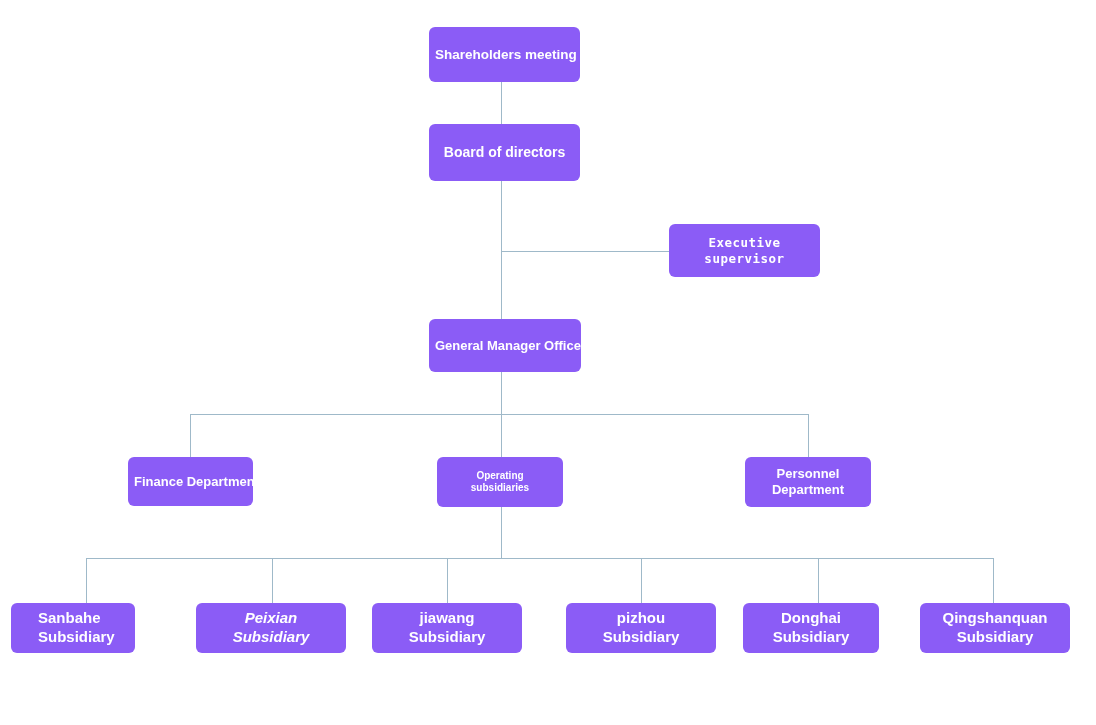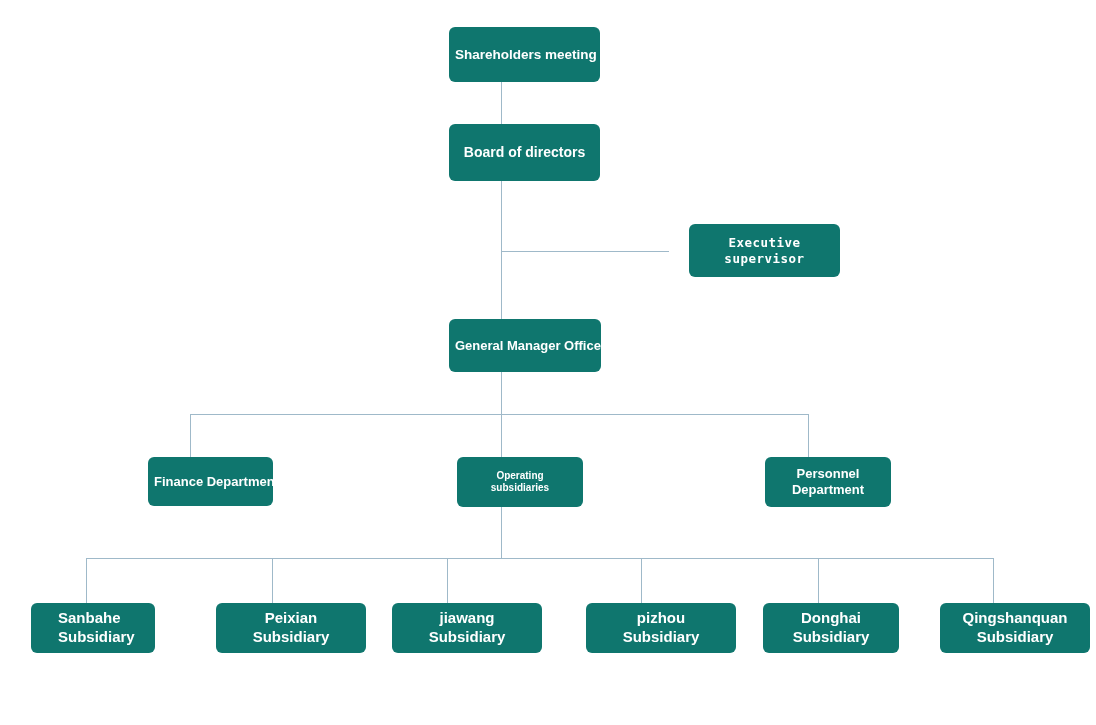--- a/index.html
+++ b/index.html
@@ -20,31 +20,30 @@
   .line {
     position: absolute;
     background: #9fb9c9;
   }
   .line.v { width: 1px; }
   .line.h { height: 1px; }
 
   
   .node {
     position: absolute;
-    background: #0f766e;
+    background: #8b5cf6;
     border-radius: 6px;
     box-sizing: border-box;
     display: flex;
     align-items: center;
     color: #ffffff;
     font-weight: bold;
     line-height: 1.25;
     white-space: nowrap;
     z-index: 2;
-    margin-left: 20px;
   }
   .node .label {
     display: block;
     width: 100%;
   }
   
   .node.center { justify-content: flex-start; }
   .node.center .label { text-align: center; }
   .node.left { justify-content: flex-start; }
   .node.left .label { text-align: left; }
@@ -88,21 +87,21 @@
     font-size: 10px;
   }
   #node-personnel {
     left: 745px; top: 457px; width: 126px; height: 50px;
     font-size: 13px;
   }
   .sub {
     top: 603px; height: 50px; font-size: 15px;
   }
   #node-sanbahe      { left: 11px;  width: 124px; padding-left: 27px; }
-  #node-peixian      { left: 196px; width: 150px; }
+  #node-peixian      { left: 196px; width: 150px; font-style: italic; }
   #node-jiawang      { left: 372px; width: 150px; }
   #node-pizhou       { left: 566px; width: 150px; }
   #node-donghai      { left: 743px; width: 136px; }
   #node-qingshanquan { left: 920px; width: 150px; }
 </style>
 </head>
 <body>
 
 <div id="chart-root">
 

